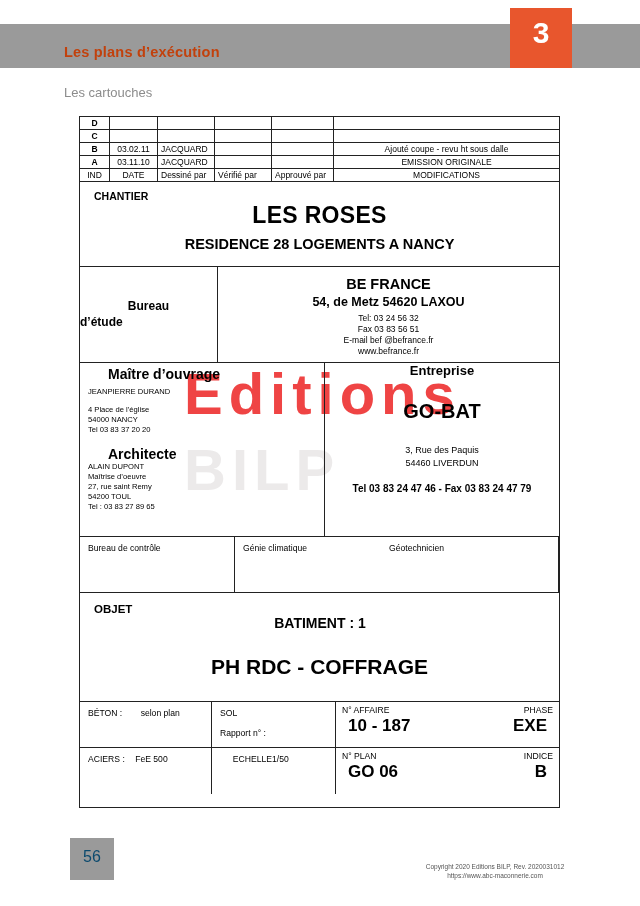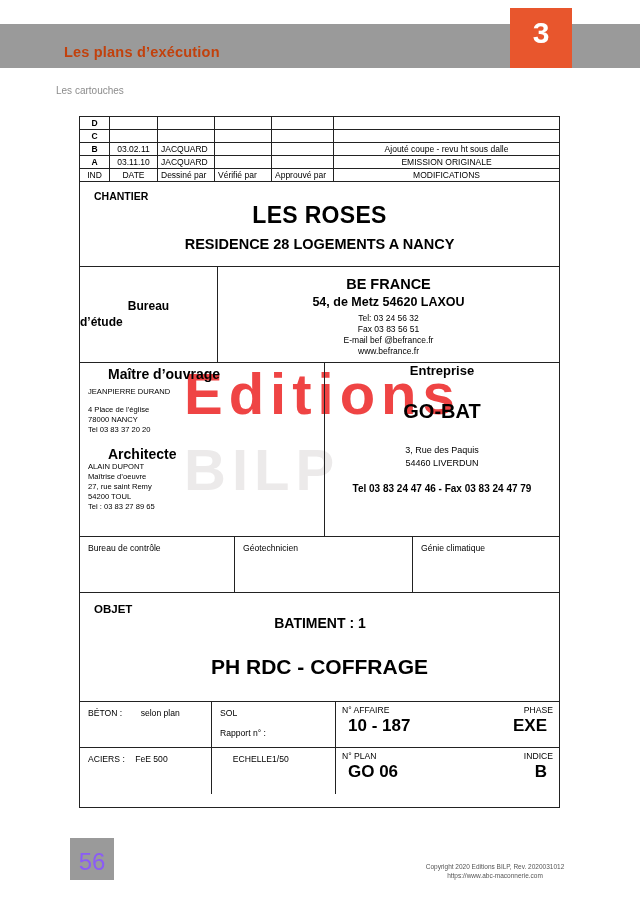--- a/index.html
+++ b/index.html
@@ -23,22 +23,22 @@
   }
   .chapter-box{
     position:absolute;left:510px;top:8px;width:62px;height:60px;
     background:#e8562d;
   }
   .chapter-num{
     position:absolute;left:510px;top:16px;width:62px;
     text-align:center;font-size:30px;font-weight:bold;color:#ffffff;
   }
   .subtitle{
-    position:absolute;left:56px;top:85px;
-    font-size:10px;color:#8c8c8c;font-weight:normal;
+    position:absolute;left:64px;top:85px;
+    font-size:13px;color:#8c8c8c;font-weight:normal;
   }
   
   .cartouche{
     position:absolute;left:79px;top:116px;width:481px;height:692px;
     border:1px solid #222;
     box-sizing:border-box;
     background:transparent;
     font-size:8px;
   }
   .watermark{
@@ -131,21 +131,21 @@
   .sol-l2{font-size:8.6px;padding:10px 8px 0 8px;}
   .ech{display:flex;font-size:8.6px;padding:6px 8px;}
   .ech .k{width:52px;text-align:right;}
   
   .page-box{
     position:absolute;left:70px;top:838px;width:44px;height:42px;
     background:#9a9a9a;
   }
   .page-num{
     position:absolute;left:70px;top:848px;width:44px;text-align:center;
-    font-size:24px;color:#8b5cf6;
+    font-size:16px;color:#0c4a6e;
   }
   .copyright{
     position:absolute;left:380px;top:862px;width:230px;text-align:center;
     font-size:6.5px;color:#555;line-height:9px;
   }
 </style>
 </head>
 <body>
 
 <div class="header-bar"></div>
@@ -224,21 +224,21 @@
     </div>
   </div>
 
   <div class="row mo-block bb">
     <div class="mo-left br">
       <div class="mo-h">Maître d’ouvrage</div>
       <div style="height:8px"></div>
       <div>JEANPIERRE DURAND</div>
       <div style="height:8px"></div>
       <div>4 Place de l’église</div>
-      <div>78000 NANCY</div>
+      <div>54000 NANCY</div>
       <div>Tel 03 83 37 20 20</div>
       <div style="height:14px"></div>
       <div class="mo-h">Architecte</div>
       <div style="height:3px"></div>
       <div>ALAIN DUPONT</div>
       <div>Maîtrise d’oeuvre</div>
       <div>27, rue saint Remy</div>
       <div>54200 TOUL</div>
       <div>Tel : 03 83 27 89 65</div>
     </div>
@@ -246,22 +246,22 @@
       <div class="ent-h">Entreprise</div>
       <div class="ent-name">GO-BAT</div>
       <div class="ent-a1">3, Rue des Paquis</div>
       <div class="ent-a2">54460 LIVERDUN</div>
       <div class="ent-tel">Tel 03 83 24 47 46 - Fax 03 83 24 47 79</div>
     </div>
   </div>
 
   <div class="row ctl-block bb">
     <div class="cell ctl-cell br" style="width:155px;">Bureau de contrôle</div>
+    <div class="cell ctl-cell" style="flex:1;">Génie climatique</div>
     <div class="cell ctl-cell br" style="width:178px;">Géotechnicien</div>
-    <div class="cell ctl-cell" style="flex:1;">Génie climatique</div>
   </div>
 
   <div class="objet-block bb">
     <div class="objet-lbl">OBJET</div>
     <div class="bat">BATIMENT : 1</div>
     <div class="ph">PH  RDC   -  COFFRAGE</div>
   </div>
 
   <div class="row bot">
 

